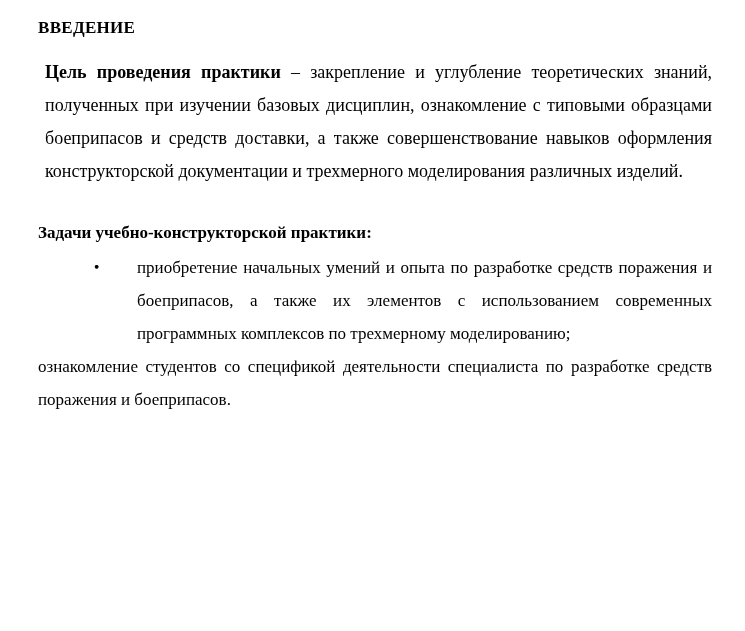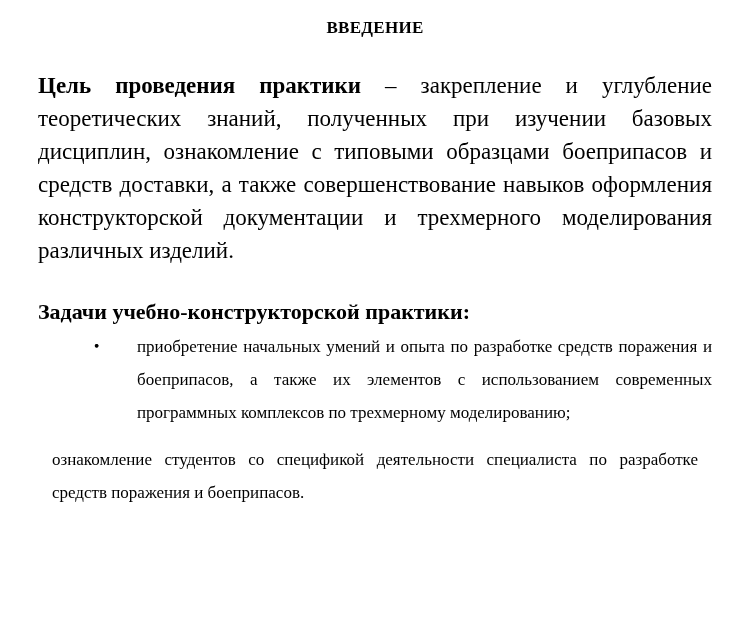--- a/index.html
+++ b/index.html
@@ -17,36 +17,35 @@
   .page {
     box-sizing: border-box;
     width: 745px;
     height: 631px;
     padding: 18px 33px 0 38px;
   }
   .heading {
     font-size: 17px;
     font-weight: bold;
     letter-spacing: 0.3px;
-    margin: 0 0 31px 0;
+    margin: 0 0 18px 0;
     line-height: 1.2;
-    text-align: center;
   }
   .para {
-    font-size: 23px;
+    font-size: 18px;
     line-height: 33px;
     text-align: justify;
     text-justify: inter-word;
-    margin: 0 0 28px 0;
+    margin: 0 0 28px 7px;
   }
   .para .lead {
     font-weight: bold;
   }
   .subheading {
-    font-size: 22px;
+    font-size: 17px;
     font-weight: bold;
     line-height: 33px;
     margin: 16px 0 2px 0;
   }
   ul.tasks {
     list-style: none;
     margin: 0;
     padding: 0;
   }
   ul.tasks > li {
@@ -63,21 +62,21 @@
     left: 56px;
     top: 0;
     font-size: 15px;
     line-height: 33px;
   }
   .final {
     font-size: 17px;
     line-height: 33px;
     text-align: justify;
     text-justify: inter-word;
-    margin: 14px;
+    margin: 0;
   }
 </style>
 </head>
 <body>
 
 <div class="page">
 
   <h1 class="heading">ВВЕДЕНИЕ</h1>
 
   <p class="para">

